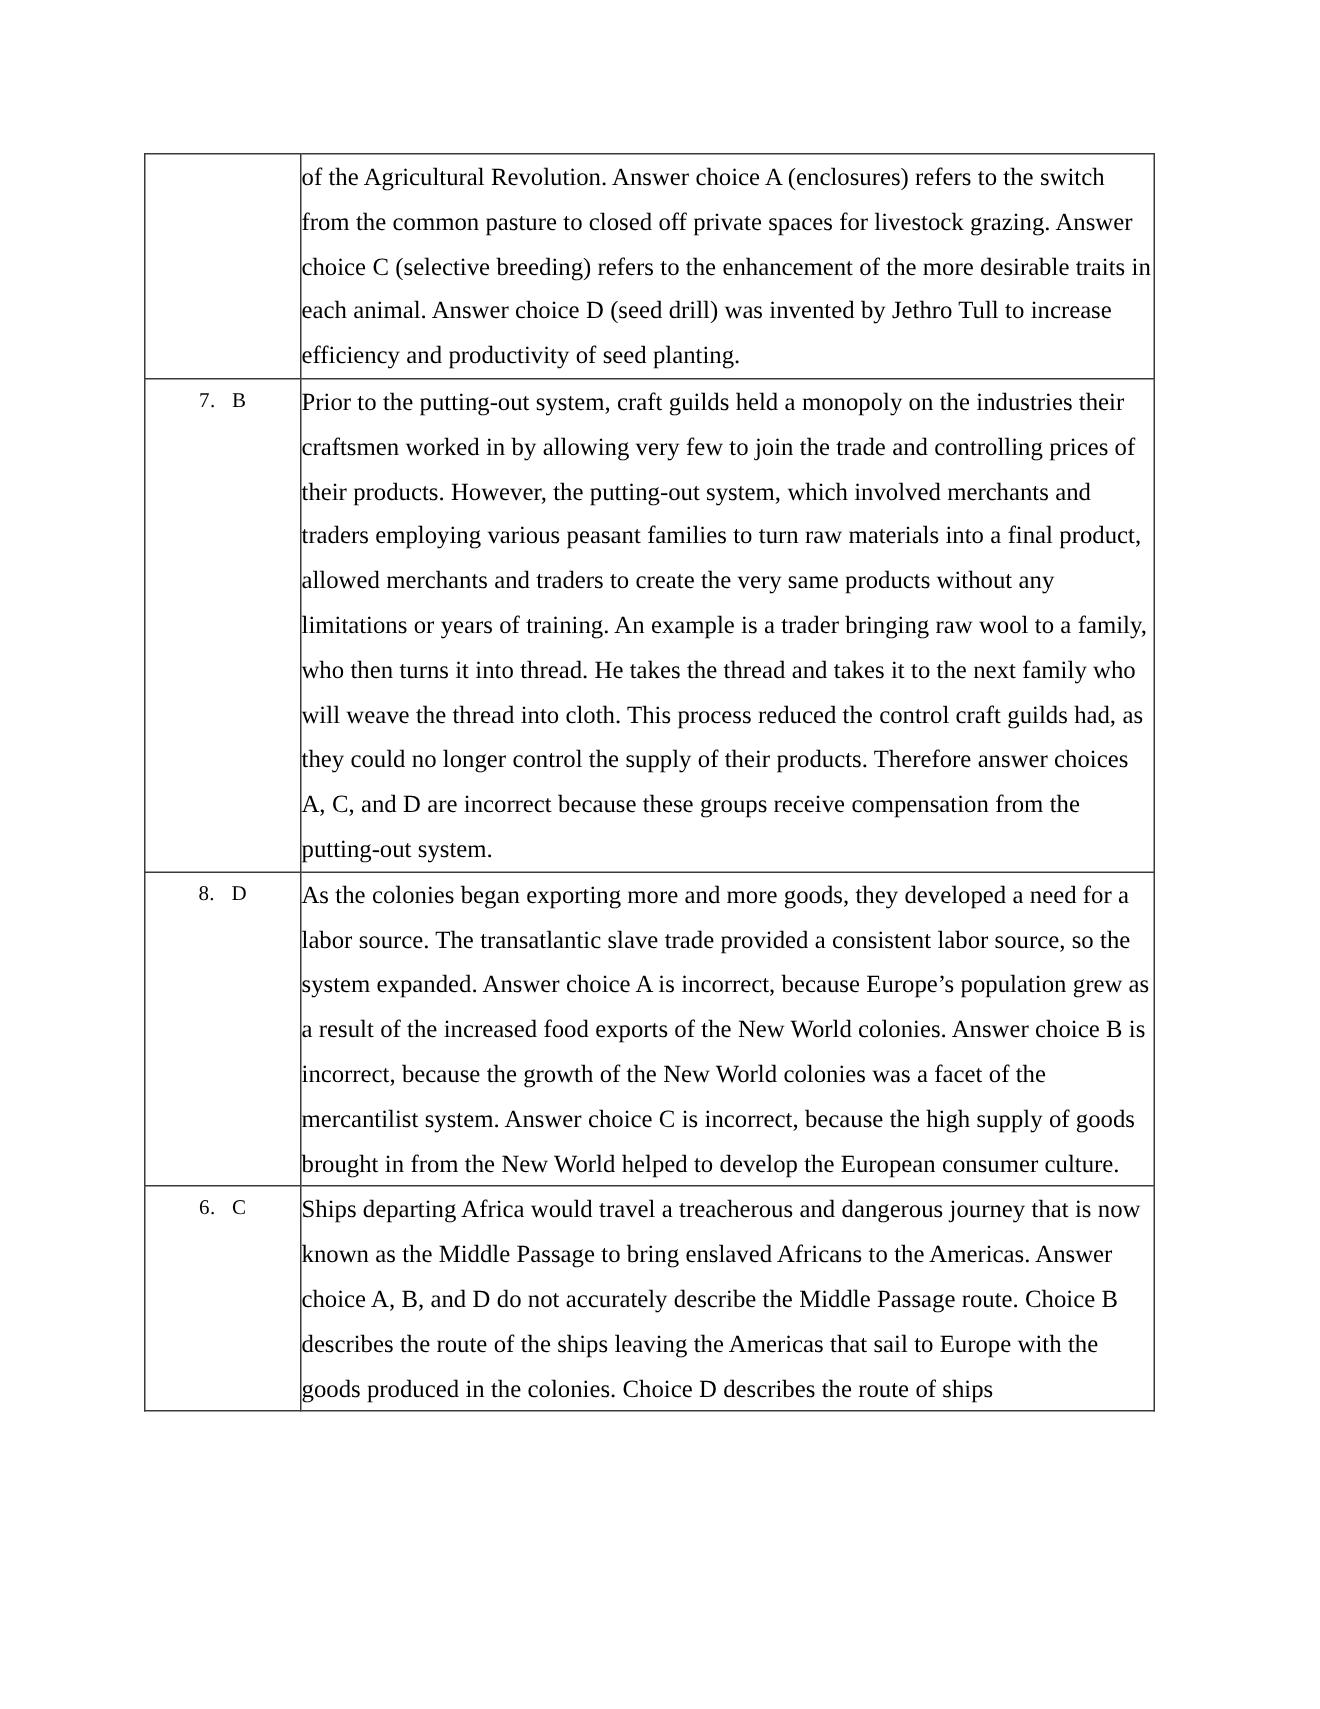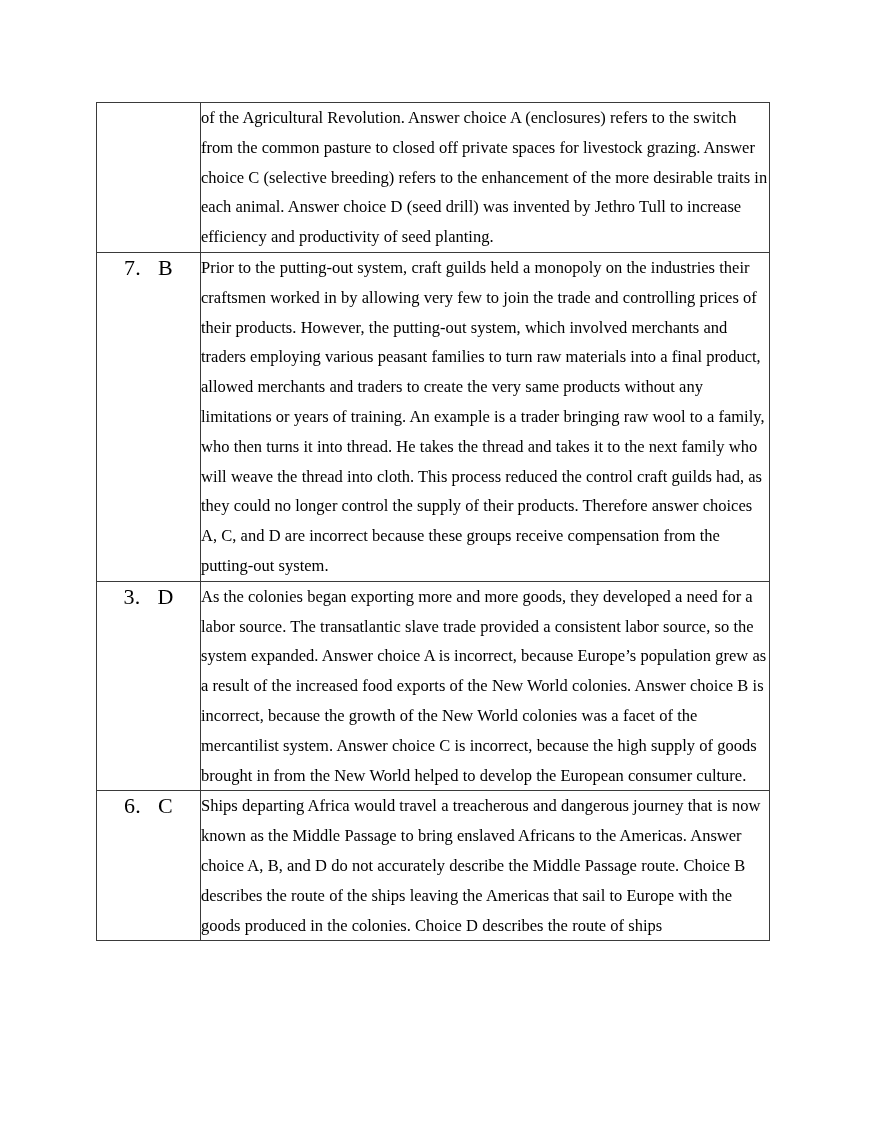--- a/index.html
+++ b/index.html
@@ -46,21 +46,21 @@
 
   .key-cell {
     text-align: center;
     padding-top: 6px;
     padding-left: 4px;
     padding-right: 4px;
   }
 
   .key-inner {
     display: inline-block;
-    font-size: 22px;
+    font-size: 14px;
     line-height: 29.8px;
     letter-spacing: 0.2px;
     white-space: pre;
   }
 
   .body-cell {
     padding: 6px 6px 7px 8px;
   }
 
   .body-text {
@@ -95,21 +95,21 @@
         <td class="key-cell">
           <span class="key-inner">7.   B</span>
         </td>
         <td class="body-cell">
           <div class="body-text">Prior to the putting-out system, craft guilds held a monopoly on the industries their craftsmen worked in by allowing very few to join the trade and controlling prices of their products. However, the putting-out system, which involved merchants and traders employing various peasant families to turn raw materials into a final product, allowed merchants and traders to create the very same products without any limitations or years of training. An example is a trader bringing raw wool to a family, who then turns it into thread. He takes the thread and takes it to the next family who will weave the thread into cloth. This process reduced the control craft guilds had, as they could no longer control the supply of their products. Therefore answer choices A, C, and D are incorrect because these groups receive compensation from the putting-out system.</div>
         </td>
       </tr>
 
       <tr>
         <td class="key-cell">
-          <span class="key-inner">3.   D</span>
+          <span class="key-inner">8.   D</span>
         </td>
         <td class="body-cell">
           <div class="body-text">As the colonies began exporting more and more goods, they developed a need for a labor source. The transatlantic slave trade provided a consistent labor source, so the system expanded. Answer choice A is incorrect, because Europe’s population grew as a result of the increased food exports of the New World colonies. Answer choice B is incorrect, because the growth of the New World colonies was a facet of the mercantilist system. Answer choice C is incorrect, because the high supply of goods brought in from the New World helped to develop the European consumer culture.</div>
         </td>
       </tr>
 
       <tr>
         <td class="key-cell">
           <span class="key-inner">6.   C</span>
         </td>

